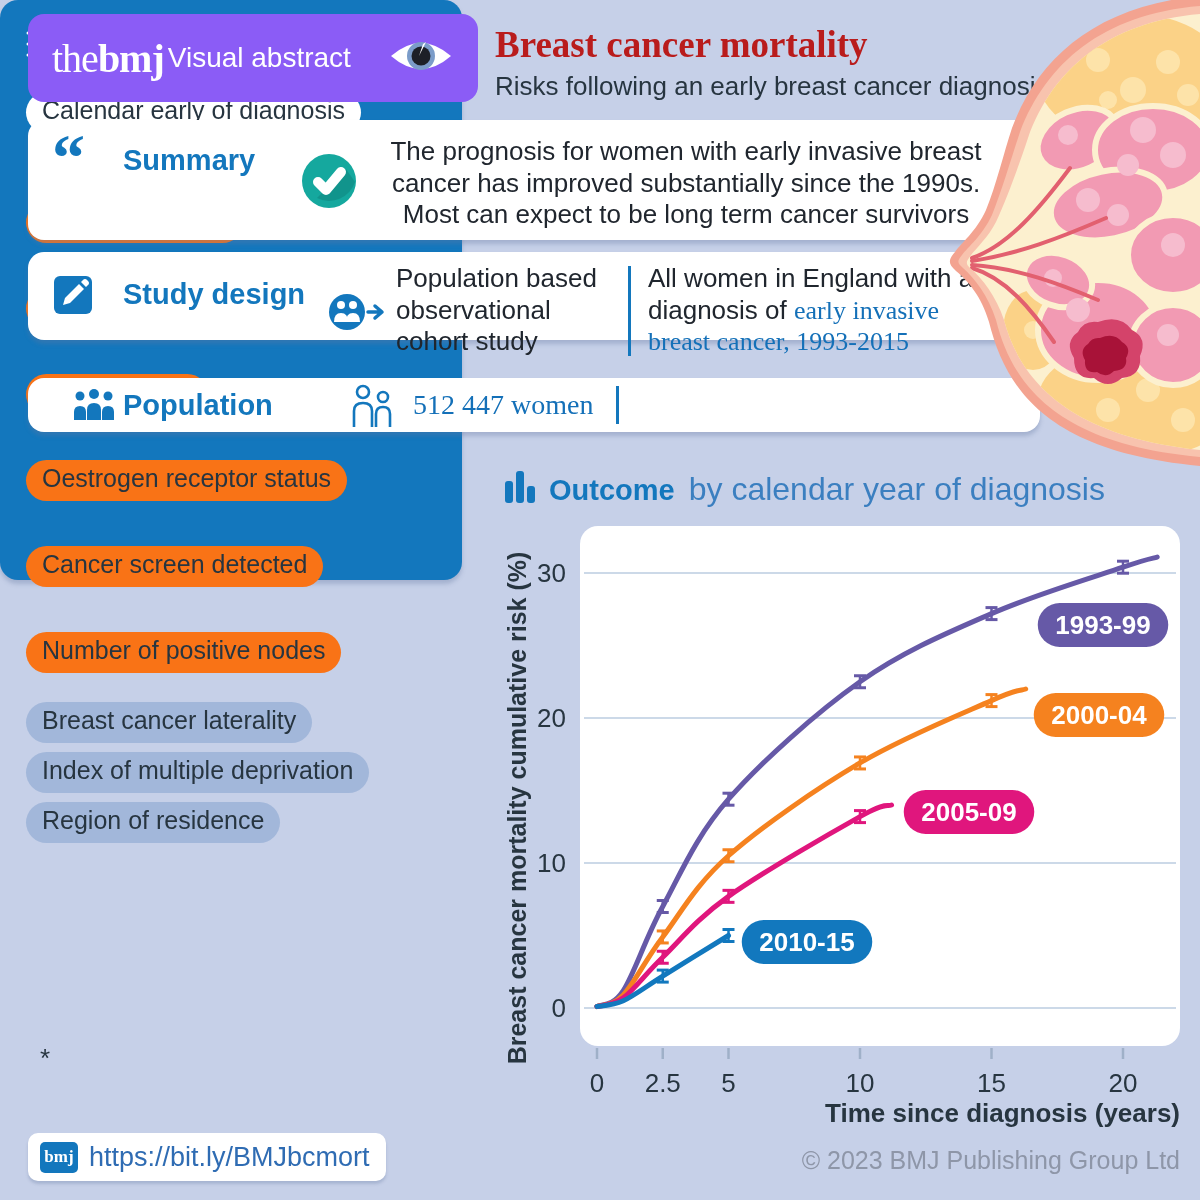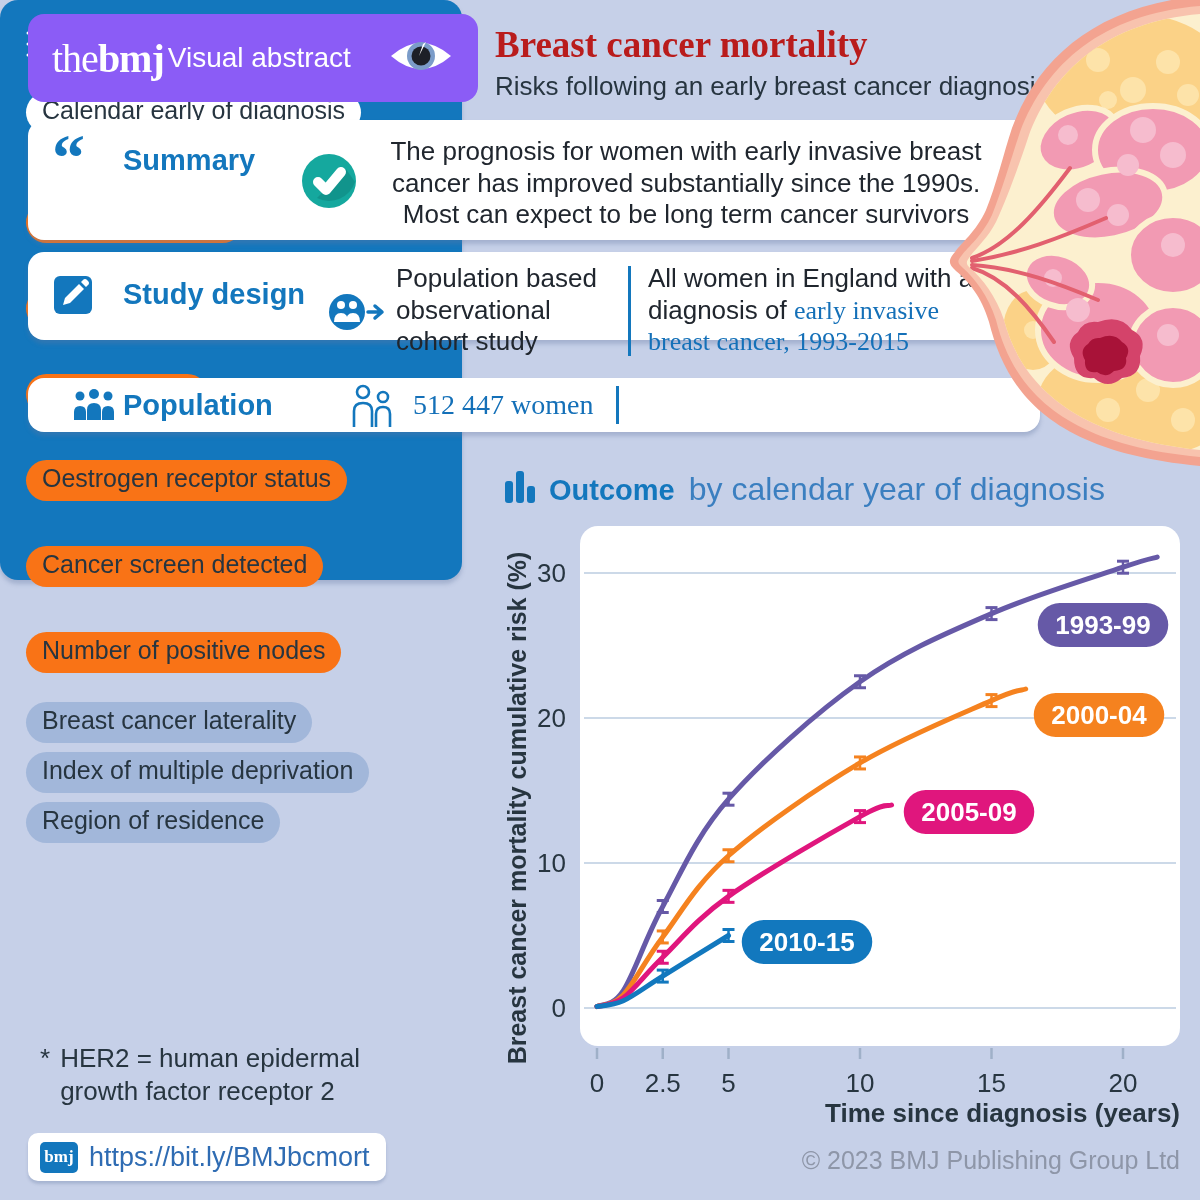--- a/index.html
+++ b/index.html
@@ -156,21 +156,20 @@
     </span>
     <span class="sec-h">Variables</span>
   </div>
   <div class="primary-row"><span class="pill pill-white">Calendar early of diagnosis</span></div>
   <div><span class="pill pill-light">Age at diagnosis</span><span class="pill pill-light">Tumour grade</span><span class="pill pill-light">Tumour size</span><span class="pill pill-light">HER2 status*</span><span class="pill pill-light">Oestrogen receptor status</span><span class="pill pill-light">Cancer screen detected</span><span class="pill pill-light">Number of positive nodes</span></div>
   <div class="group2"><span class="pill pill-dark">Breast cancer laterality</span><span class="pill pill-dark">Index of multiple deprivation</span><span class="pill pill-dark">Region of residence</span></div>
 </div>
 
 <div class="abs footnote">
   <span class="mark">*</span>
-  <span style="width:305px;">HER2 = human epidermal growth factor receptor 2</span>
 </div>
 
 <div class="abs urlpill">
   <span class="bmjbox">bmj</span>
   <span class="urltext">https://bit.ly/BMJbcmort</span>
 </div>
 
 <div class="abs copyright">© 2023 BMJ Publishing Group Ltd</div>
 
 <div class="abs outcome-h">

